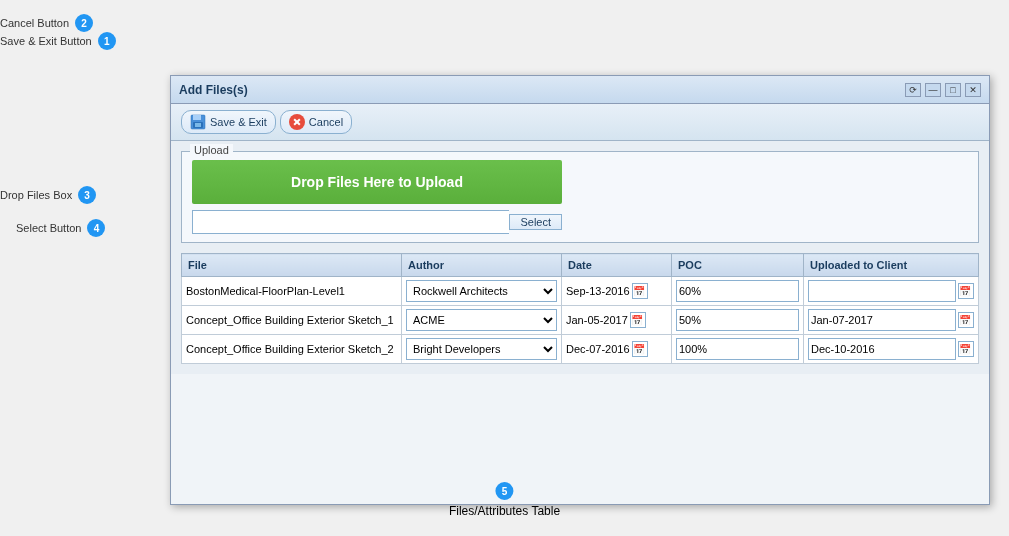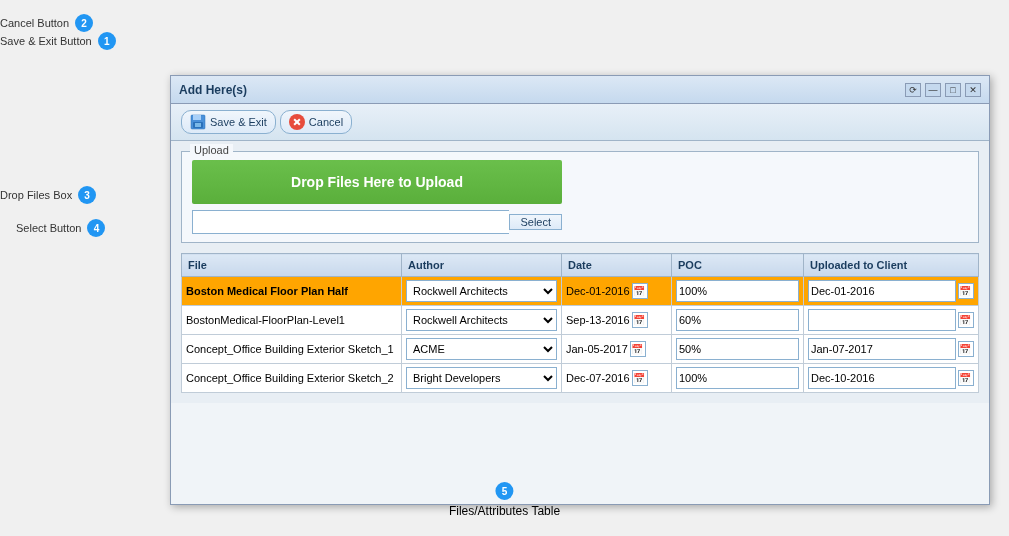--- a/index.html
+++ b/index.html
@@ -294,21 +294,21 @@
   <span class="annotation-badge">3</span>
 </div>
 <div class="annotation" style="position:absolute; top:219px; left:16px;">
   <span>Select Button</span>
   <span class="annotation-badge">4</span>
 </div>
 
 <div class="dialog">
 
   <div class="dialog-titlebar">
-    <span class="dialog-title">Add Here(s)</span>
+    <span class="dialog-title">Add Files(s)</span>
     <div class="titlebar-controls">
       <div class="titlebar-btn">⟳</div>
       <div class="titlebar-btn">—</div>
       <div class="titlebar-btn">□</div>
       <div class="titlebar-btn">✕</div>
     </div>
   </div>
 
   <div class="toolbar">
     <button class="toolbar-btn">
@@ -341,37 +341,20 @@
       <thead>
         <tr>
           <th>File</th>
           <th>Author</th>
           <th>Date</th>
           <th>POC</th>
           <th>Uploaded to Client</th>
         </tr>
       </thead>
       <tbody id="table-body">
-      <tr class="highlighted">
-            <td style="min-width: 220px; font-weight: 600;">Boston Medical Floor Plan Half</td>
-            <td style="min-width: 160px;"><select class="author-select"><option>Rockwell Architects</option></select></td>
-            <td style="min-width: 110px;">
-              <div class="date-cell">
-                <span class="date-text">Dec-01-2016</span>
-                <div class="cal-icon" style="font-size: 10px;">📅</div>
-              </div>
-            </td>
-            <td style="min-width: 80px;"><input type="text" class="poc-input" value="100%" style=""></td>
-            <td style="min-width: 110px;">
-              <div class="upload-client-cell">
-                <input type="text" class="upload-input" value="Dec-01-2016" style="">
-                <div class="cal-icon" style="font-size: 10px;">📅</div>
-              </div>
-            </td>
-          </tr>
           <tr class="normal">
             <td style="min-width: 220px;">BostonMedical-FloorPlan-Level1</td>
             <td style="min-width: 160px;"><select class="author-select"><option>Rockwell Architects</option></select></td>
             <td style="min-width: 110px;">
               <div class="date-cell">
                 <span class="date-text">Sep-13-2016</span>
                 <div class="cal-icon" style="font-size: 10px;">📅</div>
               </div>
             </td>
             <td style="min-width: 80px;"><input type="text" class="poc-input" value="60%" style=""></td>

